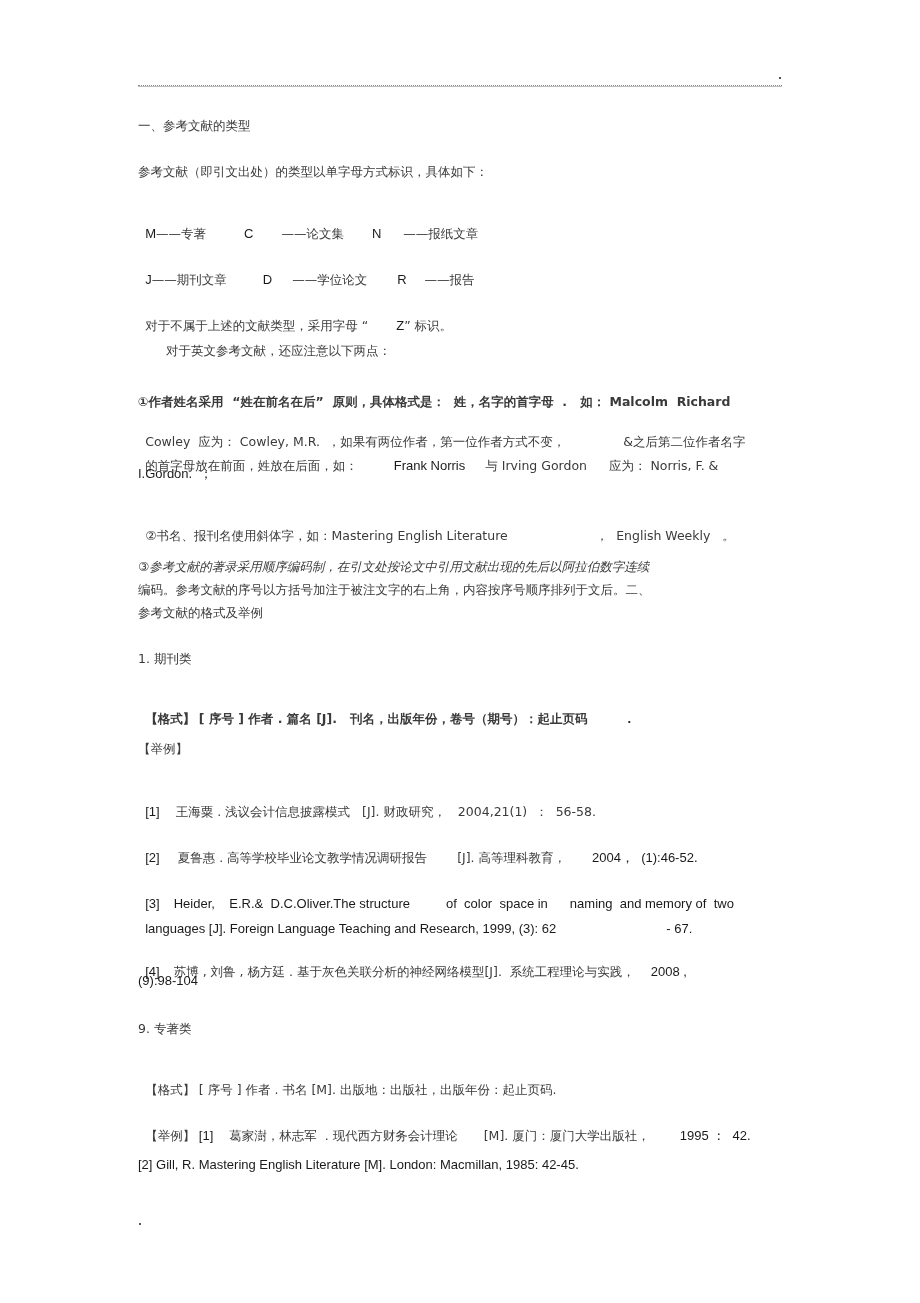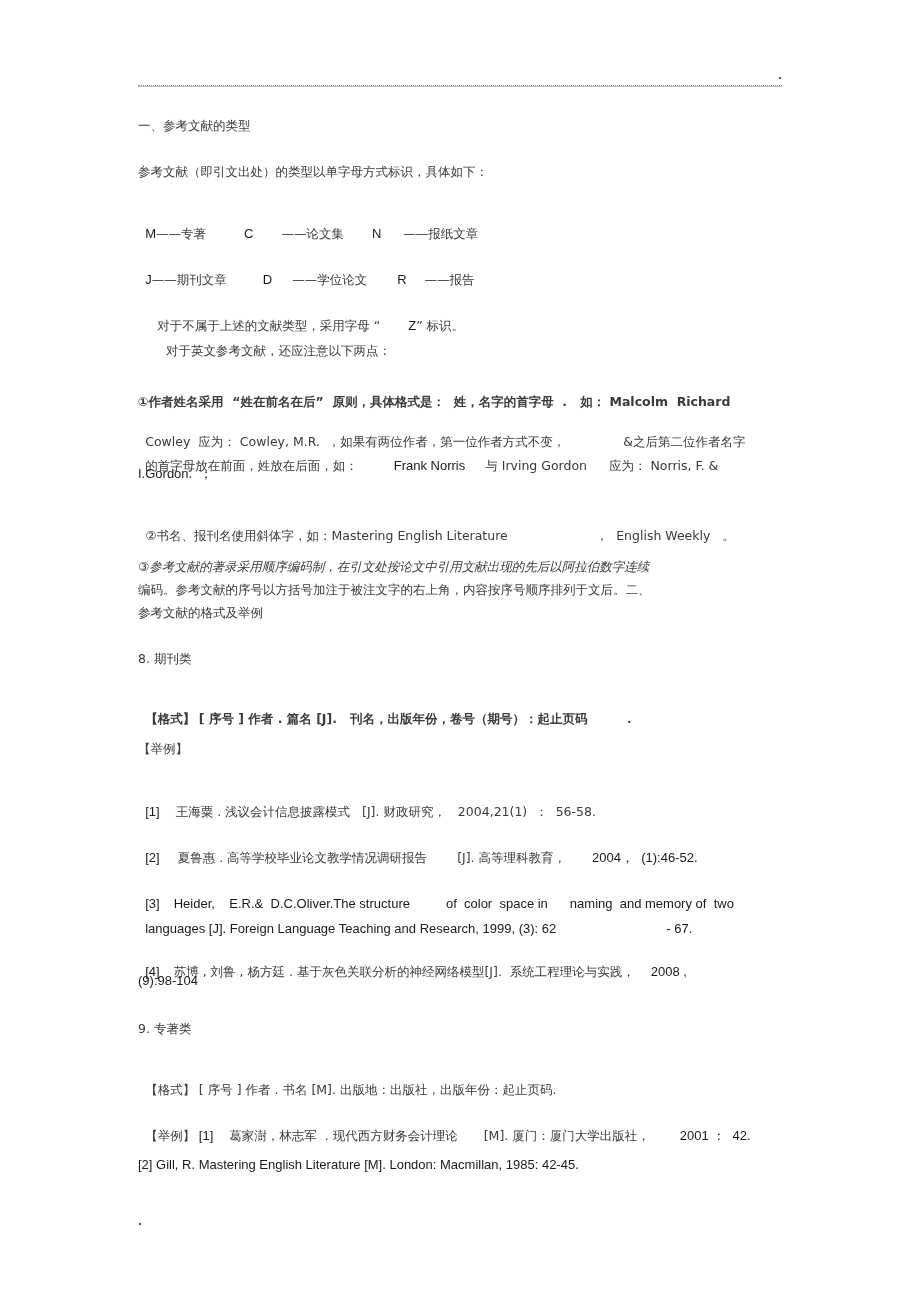--- a/index.html
+++ b/index.html
@@ -38,21 +38,21 @@
 <div class="line cn" style="top:164px;">参考文献（即引文出处）的类型以单字母方式标识，具体如下：</div>
 
 <div class="line" style="top:210px;">
   <span>M</span><span class="cn">——专著</span><span class="gap" style="width:38px"></span><span>C</span><span class="gap" style="width:28px"></span><span class="cn">——论文集</span><span class="gap" style="width:28px"></span><span>N</span><span class="gap" style="width:22px"></span><span class="cn">——报纸文章</span>
 </div>
 
 <div class="line" style="top:256px;">
   <span>J</span><span class="cn">——期刊文章</span><span class="gap" style="width:36px"></span><span>D</span><span class="gap" style="width:20px"></span><span class="cn">——学位论文</span><span class="gap" style="width:30px"></span><span>R</span><span class="gap" style="width:18px"></span><span class="cn">——报告</span>
 </div>
 
-<div class="line" style="top:302px;margin-left:12px;">
+<div class="line" style="top:302px;">
   <span class="cn">对于不属于上述的文献类型，采用字母 “</span><span class="gap" style="width:28px"></span><span>Z</span><span class="cn">” 标识。</span>
 </div>
 
 <div class="line cn" style="top:343px;margin-left:28px;">对于英文参考文献，还应注意以下两点：</div>
 
 <div class="line cn" style="top:394px;font-weight:bold;">①作者姓名采用  “姓在前名在后”  原则，具体格式是：  姓，名字的首字母  .   如： Malcolm  Richard</div>
 <div class="line" style="top:418px;">
   <span class="cn">Cowley  应为： Cowley, M.R.  ，如果有两位作者，第一位作者方式不变，</span><span class="gap" style="width:58px"></span><span class="cn">&amp;之后第二位作者名字</span>
 </div>
 <div class="line" style="top:442px;">
@@ -61,21 +61,21 @@
 <div class="line" style="top:466px;">I.Gordon.  ；</div>
 
 <div class="line" style="top:512px;">
   <span class="cn">②书名、报刊名使用斜体字，如：Mastering English Literature</span><span class="gap" style="width:88px"></span><span class="cn">，  English Weekly   。</span>
 </div>
 
 <div class="line cn" style="top:559px;font-style:italic;">③参考文献的著录采用顺序编码制，在引文处按论文中引用文献出现的先后以阿拉伯数字连续</div>
 <div class="line cn" style="top:582px;">编码。参考文献的序号以方括号加注于被注文字的右上角，内容按序号顺序排列于文后。二、</div>
 <div class="line cn" style="top:605px;">参考文献的格式及举例</div>
 
-<div class="line cn" style="top:651px;">8. 期刊类</div>
+<div class="line cn" style="top:651px;">1. 期刊类</div>
 <div class="line" style="top:695px;font-weight:bold;">
   <span class="cn">【格式】</span> <span class="cn">[ 序号 ] 作者 . 篇名 [J].   刊名，出版年份，卷号（期号）：起止页码</span><span class="gap" style="width:40px"></span><span>.</span>
 </div>
 <div class="line cn" style="top:741px;">【举例】</div>
 
 <div class="line" style="top:788px;">
   <span>[1]</span><span class="gap" style="width:16px"></span><span class="cn">王海粟 . 浅议会计信息披露模式   [J]. 财政研究，   2004,21(1)  ：  56-58.</span>
 </div>
 
 <div class="line" style="top:834px;">
@@ -93,16 +93,16 @@
   <span>[4]</span><span class="gap" style="width:14px"></span><span class="cn">苏博 , 刘鲁 , 杨方廷 . 基于灰色关联分析的神经网络模型[J].  系统工程理论与实践，</span><span class="gap" style="width:16px"></span><span>2008 ,</span>
 </div>
 <div class="line" style="top:973px;">(9):98-104</div>
 
 <div class="line cn" style="top:1021px;">9. 专著类</div>
 <div class="line" style="top:1066px;">
   <span class="cn">【格式】</span> <span class="cn">[ 序号 ] 作者 . 书名 [M]. 出版地：出版社，出版年份：起止页码.</span>
 </div>
 
 <div class="line" style="top:1112px;">
-  <span class="cn">【举例】</span> <span>[1]</span><span class="gap" style="width:16px"></span><span class="cn">葛家澍，林志军  . 现代西方财务会计理论</span><span class="gap" style="width:26px"></span><span class="cn">[M]. 厦门：厦门大学出版社，</span><span class="gap" style="width:30px"></span><span>2001 ：  42.</span>
+  <span class="cn">【举例】</span> <span>[1]</span><span class="gap" style="width:16px"></span><span class="cn">葛家澍，林志军  . 现代西方财务会计理论</span><span class="gap" style="width:26px"></span><span class="cn">[M]. 厦门：厦门大学出版社，</span><span class="gap" style="width:30px"></span><span>1995 ：  42.</span>
 </div>
 
 <div class="line" style="top:1157px;">[2] Gill, R. Mastering English Literature [M]. London: Macmillan, 1985: 42-45.</div>
 
 </body></html>

